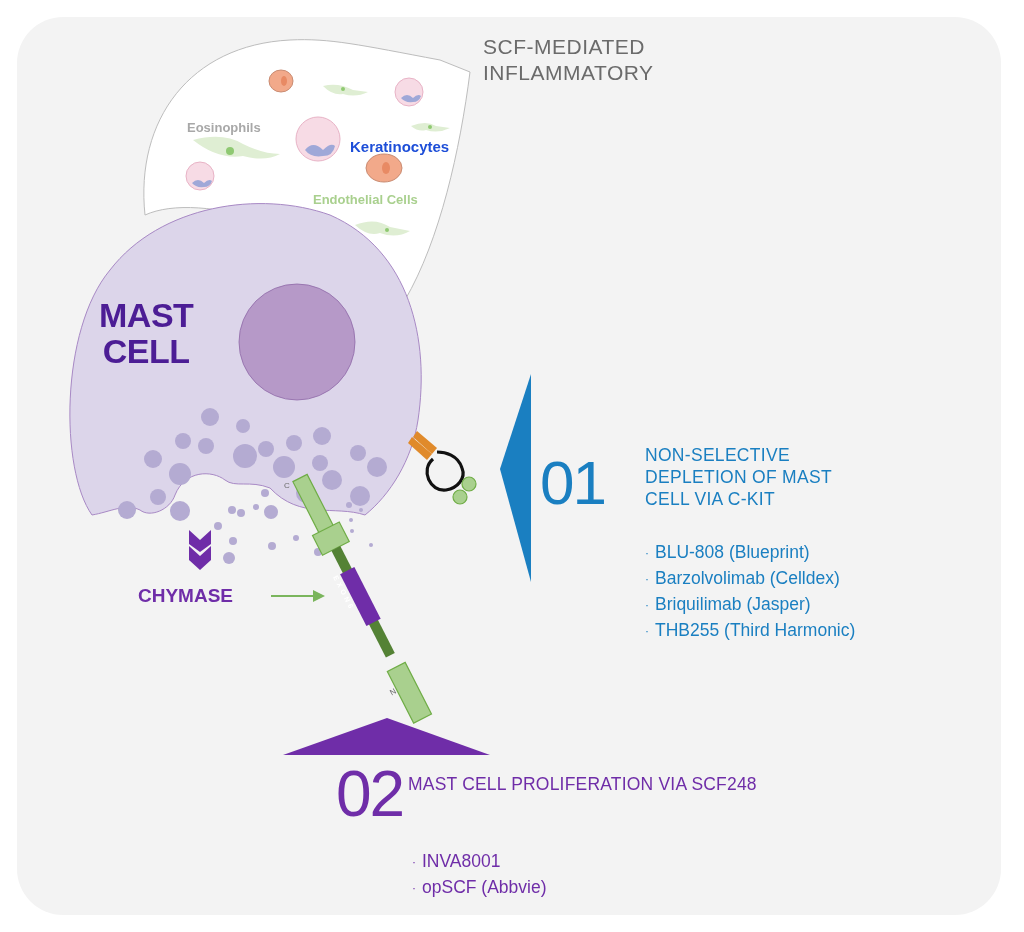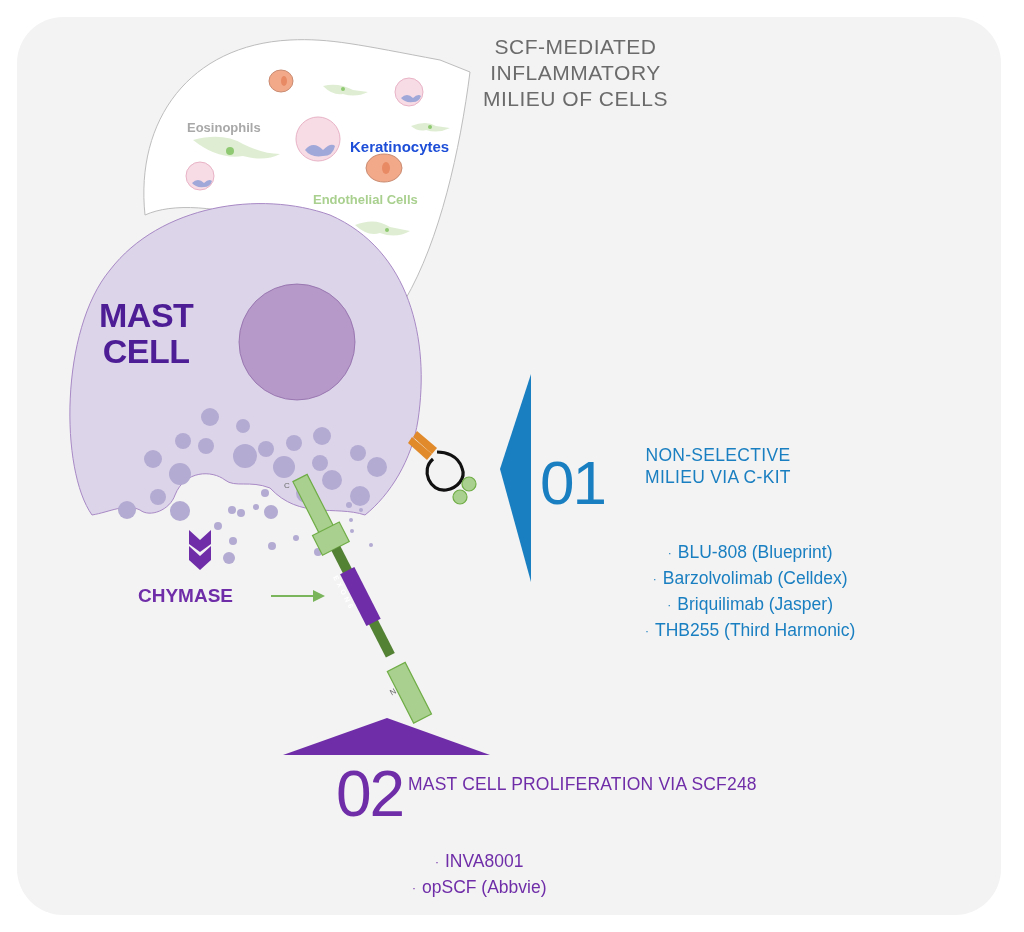--- a/index.html
+++ b/index.html
@@ -1,19 +1,19 @@
 <!DOCTYPE html>
 <html><head>
 <meta charset="utf-8">
 <style>
   html, body { margin: 0; padding: 0; background: #ffffff; }
   body { width: 1024px; height: 932px; position: relative; overflow: hidden; font-family: "Liberation Sans", sans-serif; }
   #panel { position: absolute; left: 17px; top: 17px; width: 984px; height: 898px; background: #f3f3f3; border-radius: 46px; }
   svg#art { position: absolute; left: 0; top: 0; }
-  .lbl { position: absolute; white-space: nowrap; text-align: center; }
+  .lbl { position: absolute; white-space: nowrap; }
   .title-milieu { left: 483px; top: 34px; font-size: 21px; line-height: 26px; color: #6b6b6b; letter-spacing: 0.5px; }
   .lab-eos { left: 187px; top: 120px; font-size: 13px; font-weight: bold; color: #a8a8a8; }
   .lab-ker { left: 350px; top: 138px; font-size: 15px; font-weight: bold; color: #1d4ed8; }
   .lab-endo { left: 313px; top: 192px; font-size: 13px; font-weight: bold; color: #a9d08e; }
   .mast-title { left: 99px; top: 297px; font-size: 34px; line-height: 36px; font-weight: bold; color: #4c1d95; text-align: center; letter-spacing: -0.5px; }
   .chymase { left: 138px; top: 585px; font-size: 19px; font-weight: bold; color: #6f2da8; }
   .num01 { left: 540px; top: 452px; font-size: 62px; line-height: 62px; color: #1a7fc1; font-weight: normal; letter-spacing: -2px; }
   .h01 { left: 645px; top: 444px; font-size: 17.5px; line-height: 22px; color: #1a7fc1; letter-spacing: 0.3px; }
   .list01 { left: 645px; top: 540px; font-size: 17.5px; line-height: 25px; color: #1a7fc1; margin: 0; padding: 0; list-style: none; }
   .num02 { left: 336px; top: 762px; font-size: 64px; line-height: 64px; color: #6f2da8; letter-spacing: -2px; }
@@ -141,36 +141,36 @@
   </g>
 
   <path d="M500,469 L531,374 L531,582 Z" fill="#1a7fc1"></path>
 
   <path d="M283,755 L387,718 L490,755 Z" fill="#6f2da8"></path>
 </svg>
 
 <div class="lbl title-milieu">
   <div>SCF-MEDIATED</div>
   <div>INFLAMMATORY</div>
-  <div>MILIEU OF CELLS</div>
 </div>
 <div class="lbl lab-eos">Eosinophils</div>
 <div class="lbl lab-ker">Keratinocytes</div>
 <div class="lbl lab-endo">Endothelial Cells</div>
 
 <div class="lbl mast-title">
   <div>MAST</div>
   <div>CELL</div>
 </div>
 <div class="lbl chymase">CHYMASE</div>
 
 <div class="lbl num01">01</div>
 <div class="lbl h01">
   <div>NON-SELECTIVE</div>
-  <div>MILIEU VIA C-KIT</div>
+  <div>DEPLETION OF MAST</div>
+  <div>CELL VIA C-KIT</div>
 </div>
 <ul class="lbl list01">
   <li><span class="bullet">·</span><span>BLU-808 (Blueprint)</span></li>
   <li><span class="bullet">·</span><span>Barzolvolimab (Celldex)</span></li>
   <li><span class="bullet">·</span><span>Briquilimab (Jasper)</span></li>
   <li><span class="bullet">·</span><span>THB255 (Third Harmonic)</span></li>
 </ul>
 
 <div class="lbl num02">02</div>
 <div class="lbl h02">

